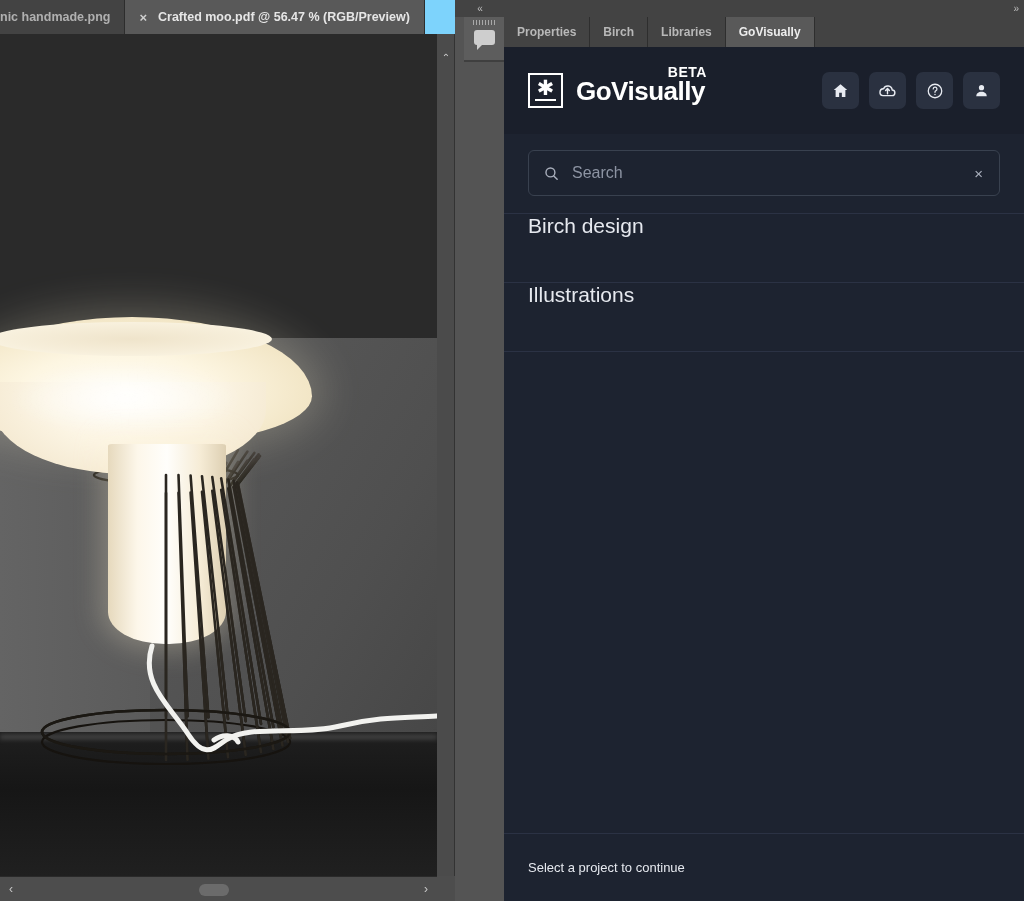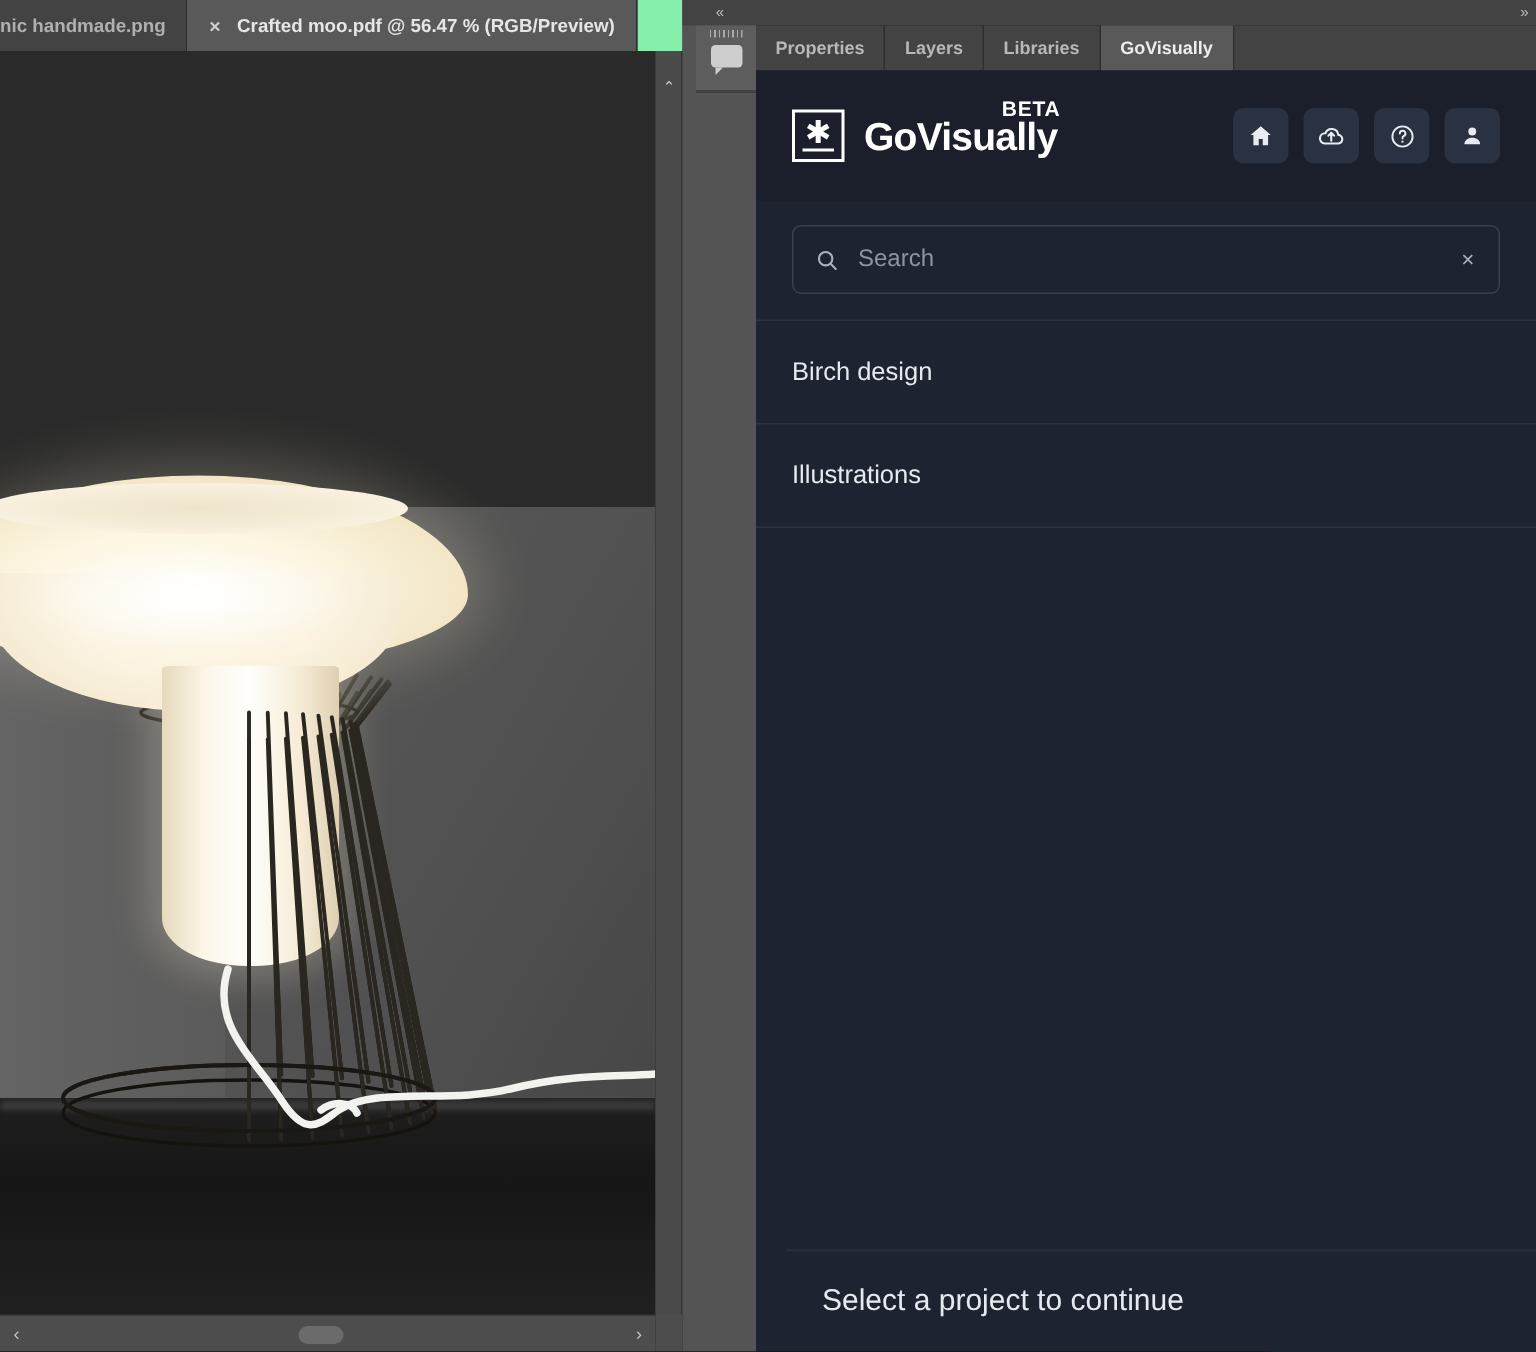--- a/index.html
+++ b/index.html
@@ -11,21 +11,21 @@
   }
   #app { position: relative; width: 1024px; height: 901px; }
 
   
   .ps-doc-area {
     position: absolute; left: 0; top: 0; width: 455px; height: 901px;
     background: #1e1e1e;
   }
   .ps-tabbar {
     position: absolute; left: 0; top: 0; width: 455px; height: 34px;
-    background: #86efac;
+    background: #7dd3fc;
     display: flex; align-items: stretch;
   }
   .ps-tab {
     display: flex; align-items: center; height: 34px;
     padding: 0 14px;
     font-size: 12.5px; font-weight: bold;
     color: #b9b9b9;
     background: #4b4b4b;
     border-right: 1px solid #2d2d2d;
     white-space: nowrap;
@@ -247,30 +247,30 @@
   }
   .gv-search-input {
     flex: 1; background: transparent; border: none; outline: none;
     color: #e6e9ef; font-size: 16px; font-family: "Liberation Sans", sans-serif;
   }
   .gv-search-input::placeholder { color: #8d94a3; }
   .gv-search .clear { color: #aab0bd; font-size: 15px; line-height: 1; }
 
   .gv-list { flex: 1; overflow: hidden; }
   .gv-list-item {
-    height: 69px; display: flex; align-items: center;
+    height: 69px; display: flex; 
     padding: 0 24px;
-    color: #e6e9ef; font-size: 17px;
+    color: #e6e9ef; font-size: 21px;
     border-bottom: 1px solid #2b3244;
   }
   .gv-footer {
     flex-shrink: 0; height: 68px;
     border-top: 1px solid #2b3244;
     display: flex; align-items: center; padding: 0 24px;
-    color: #e6e9ef; font-size: 20px; margin-left: 20px;
+    color: #e6e9ef; font-size: 13px;
   }
 </style>
 </head>
 <body>
 
 <div id="app">
 
   <div class="ps-doc-area">
 
     <div class="ps-tabbar">
@@ -412,21 +412,21 @@
 
   <div class="panel-top-bar">
     <span class="collapse-r">»</span>
   </div>
 
   <div class="panel-tabs">
     <div class="panel-tab">
       <span>Properties</span>
     </div>
     <div class="panel-tab">
-      <span>Layers</span>
+      <span>Birch</span>
     </div>
     <div class="panel-tab">
       <span>Libraries</span>
     </div>
     <div class="panel-tab active">
       <span>GoVisually</span>
     </div>
     <div class="panel-tabs-filler"></div>
   </div>
 

